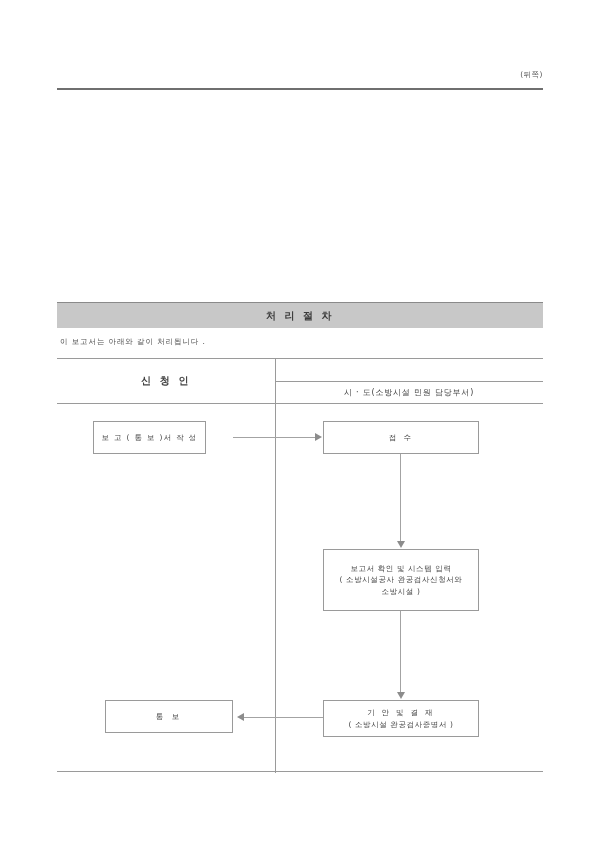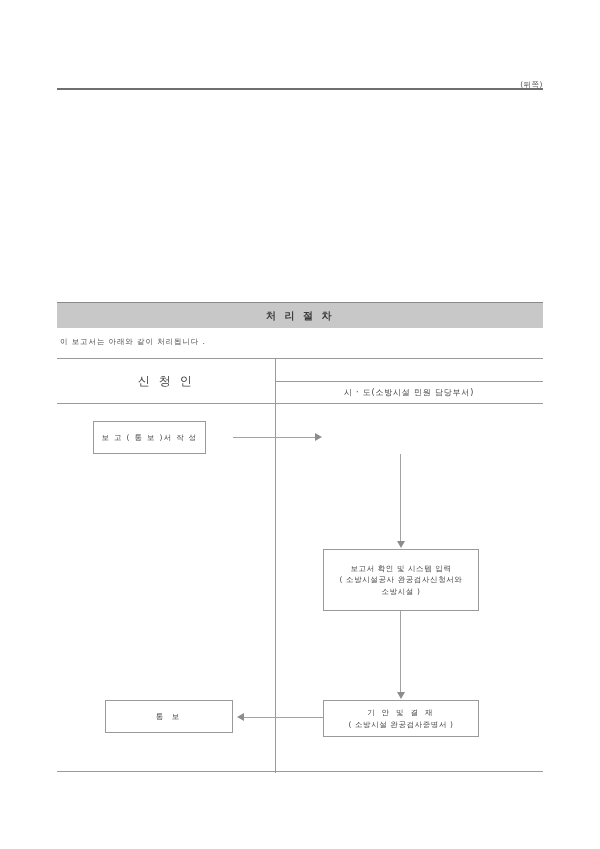--- a/index.html
+++ b/index.html
@@ -27,21 +27,20 @@
 
   
   .page-marker {
     position: absolute;
     right: 57px;
     top: 70px;
     font-size: 7.5px;
     letter-spacing: 0.5px;
     color: #555;
     white-space: nowrap;
-    margin-top: 10px;
   }
   .top-rule {
     position: absolute;
     left: 57px;
     top: 88px;
     width: 486px;
     height: 2px;
     background: #6f6f6f;
   }
 
@@ -108,23 +107,24 @@
     width: 268px;
     height: 1px;
     background: #9a9a9a;
   }
 
   .hdr-applicant {
     position: absolute;
     left: 0; top: 0;
     width: 218px; height: 44px;
     display: flex; align-items: center; justify-content: center;
-    font-size: 12px;
+    font-size: 10px;
     letter-spacing: 2.6px;
     color: #444;
+    font-weight: bold;
   }
   .hdr-agency {
     position: absolute;
     left: 218px; top: 0;
     width: 268px; height: 22px;
     display: flex; align-items: center; justify-content: center;
     font-size: 8px;
     letter-spacing: 2.2px;
     color: #444;
   }
@@ -247,20 +247,23 @@
 
     <div class="hdr-applicant">신 청 인</div>
 
 
     <div class="hdr-agency-sub">시 · 도(소방시설 민원 담당부서)</div>
 
     <div class="flow-box" id="box-report-write">
       <span class="ln">보 고 ( 통 보 )서  작 성</span>
     </div>
 
+    <div class="flow-box" id="box-receive">
+      <span class="ln">접 수</span>
+    </div>
 
     <div class="flow-box" id="box-verify-input">
       <span class="ln">보고서 확인 및 시스템 입력</span>
       <span class="ln">( 소방시설공사 완공검사신청서와</span>
       <span class="ln">소방시설 )</span>
     </div>
 
     <div class="flow-box" id="box-draft-approve">
       <span class="ln spaced">기 안  및  결 재</span>
       <span class="ln">( 소방시설 완공검사증명서 )</span>

